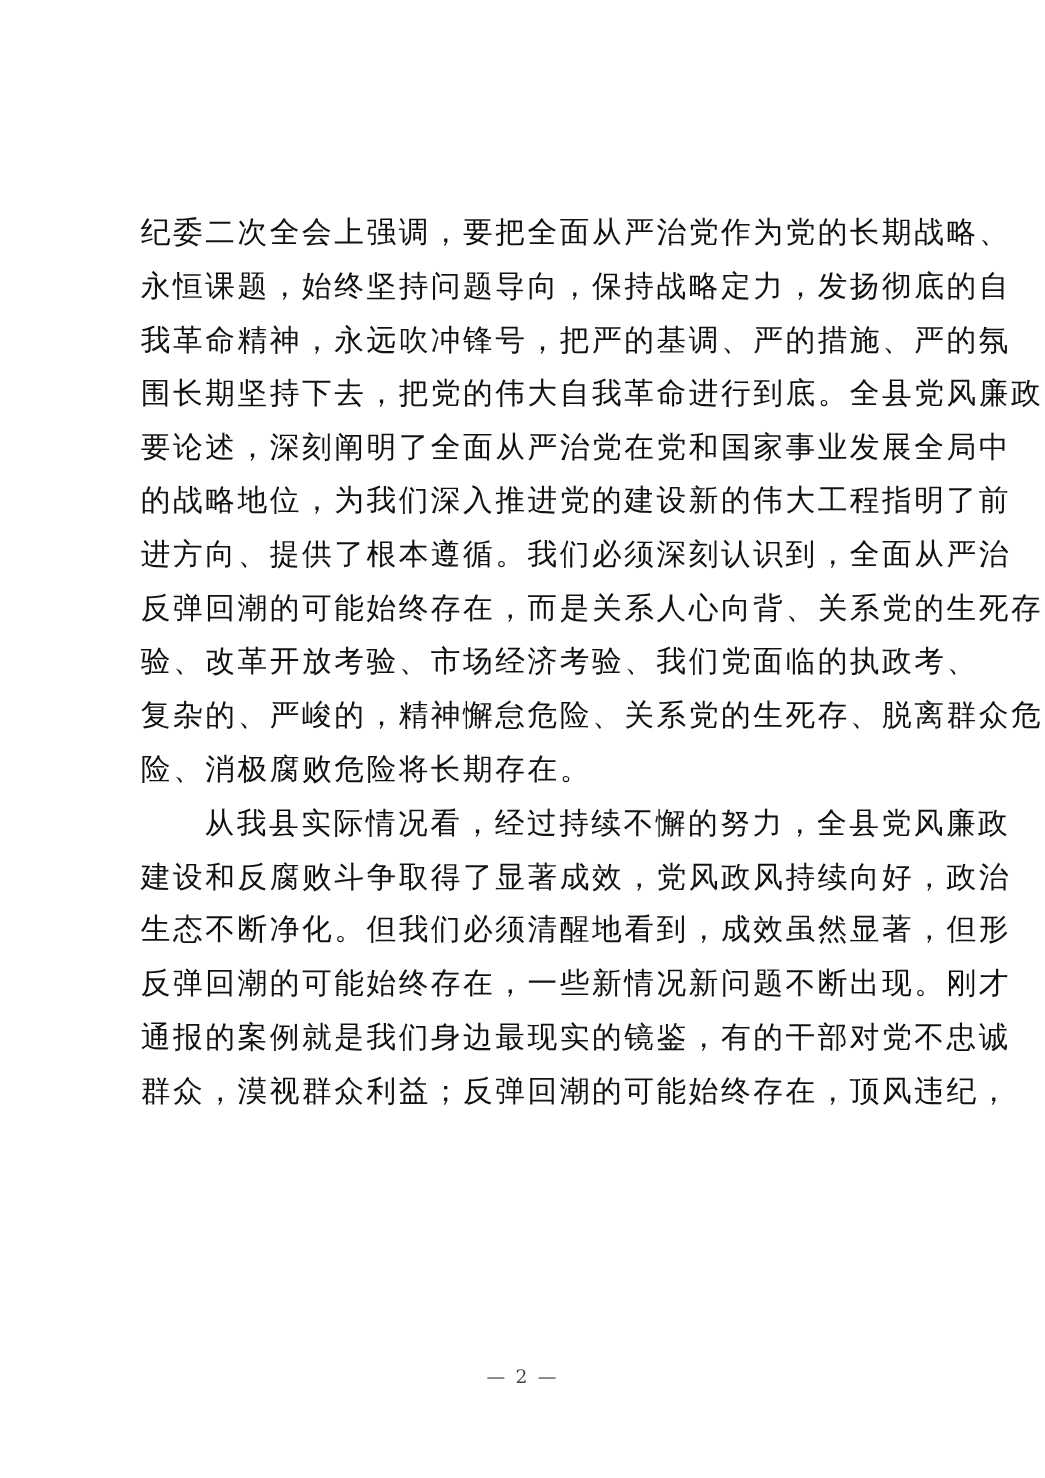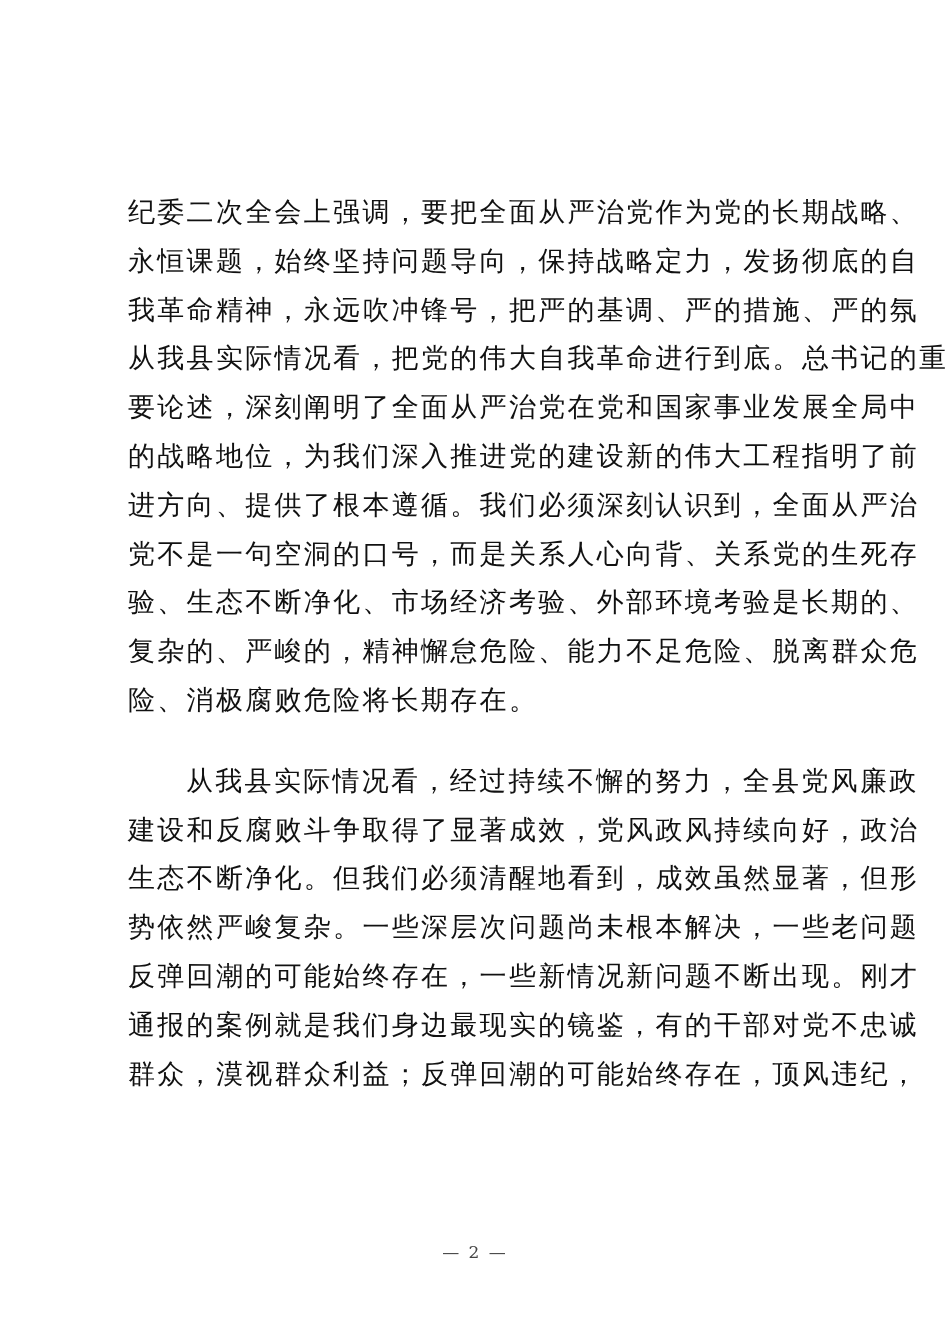--- a/index.html
+++ b/index.html
@@ -31,21 +31,20 @@
     }
     .line {
       height: 48.8px;
       line-height: 48.8px;
       font-size: 27px;
       white-space: nowrap;
       letter-spacing: 2.3px;
     }
     .line.indent {
       padding-left: 58px;
-      margin-top: 32px;
     }
     .page-number {
       position: absolute;
       left: 0;
       top: 1242px;
       width: 950px;
       text-align: center;
       font-family: "DejaVu Serif", serif;
       font-size: 17px;
       color: #444444;
@@ -53,31 +52,30 @@
     }
   </style>
 </head>
 <body>
 
 <div class="page">
   <div class="body-text">
     <div class="line">纪委二次全会上强调，要把全面从严治党作为党的长期战略、</div>
     <div class="line">永恒课题，始终坚持问题导向，保持战略定力，发扬彻底的自</div>
     <div class="line">我革命精神，永远吹冲锋号，把严的基调、严的措施、严的氛</div>
-    <div class="line">从我县实际情况看，把党的伟大自我革命进行到底。总书记的重</div>
+    <div class="line">围长期坚持下去，把党的伟大自我革命进行到底。全县党风廉政</div>
     <div class="line">要论述，深刻阐明了全面从严治党在党和国家事业发展全局中</div>
     <div class="line">的战略地位，为我们深入推进党的建设新的伟大工程指明了前</div>
     <div class="line">进方向、提供了根本遵循。我们必须深刻认识到，全面从严治</div>
-    <div class="line">党不是一句空洞的口号，而是关系人心向背、关系党的生死存</div>
-    <div class="line">验、生态不断净化、市场经济考验、外部环境考验是长期的、</div>
-    <div class="line">复杂的、严峻的，精神懈怠危险、能力不足危险、脱离群众危</div>
+    <div class="line">反弹回潮的可能始终存在，而是关系人心向背、关系党的生死存</div>
+    <div class="line">验、改革开放考验、市场经济考验、我们党面临的执政考、</div>
+    <div class="line">复杂的、严峻的，精神懈怠危险、关系党的生死存、脱离群众危</div>
     <div class="line">险、消极腐败危险将长期存在。</div>
     <div class="line indent">从我县实际情况看，经过持续不懈的努力，全县党风廉政</div>
     <div class="line">建设和反腐败斗争取得了显著成效，党风政风持续向好，政治</div>
     <div class="line">生态不断净化。但我们必须清醒地看到，成效虽然显著，但形</div>
-    <div class="line">势依然严峻复杂。一些深层次问题尚未根本解决，一些老问题</div>
     <div class="line">反弹回潮的可能始终存在，一些新情况新问题不断出现。刚才</div>
     <div class="line">通报的案例就是我们身边最现实的镜鉴，有的干部对党不忠诚</div>
     <div class="line">群众，漠视群众利益；反弹回潮的可能始终存在，顶风违纪，</div>
   </div>
 
   <div class="page-number">— 2 —</div>
 </div>
 
 </body></html>

